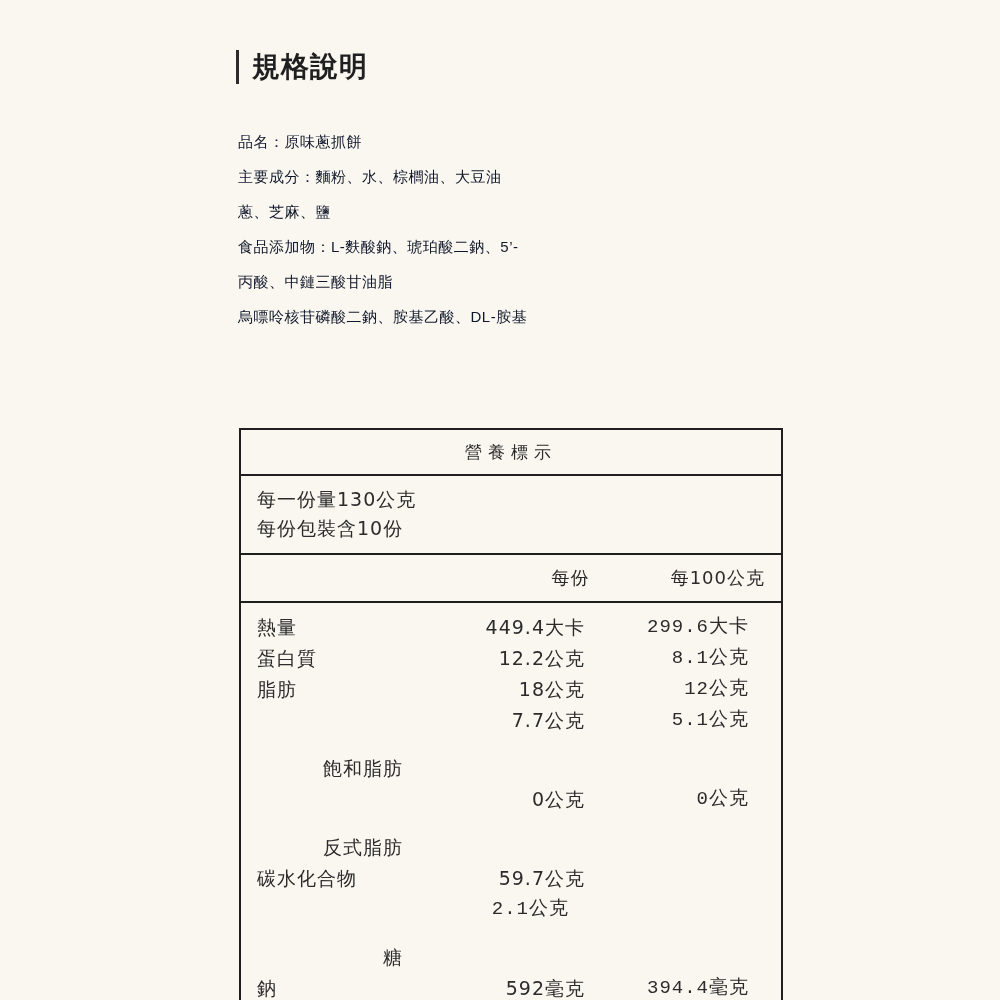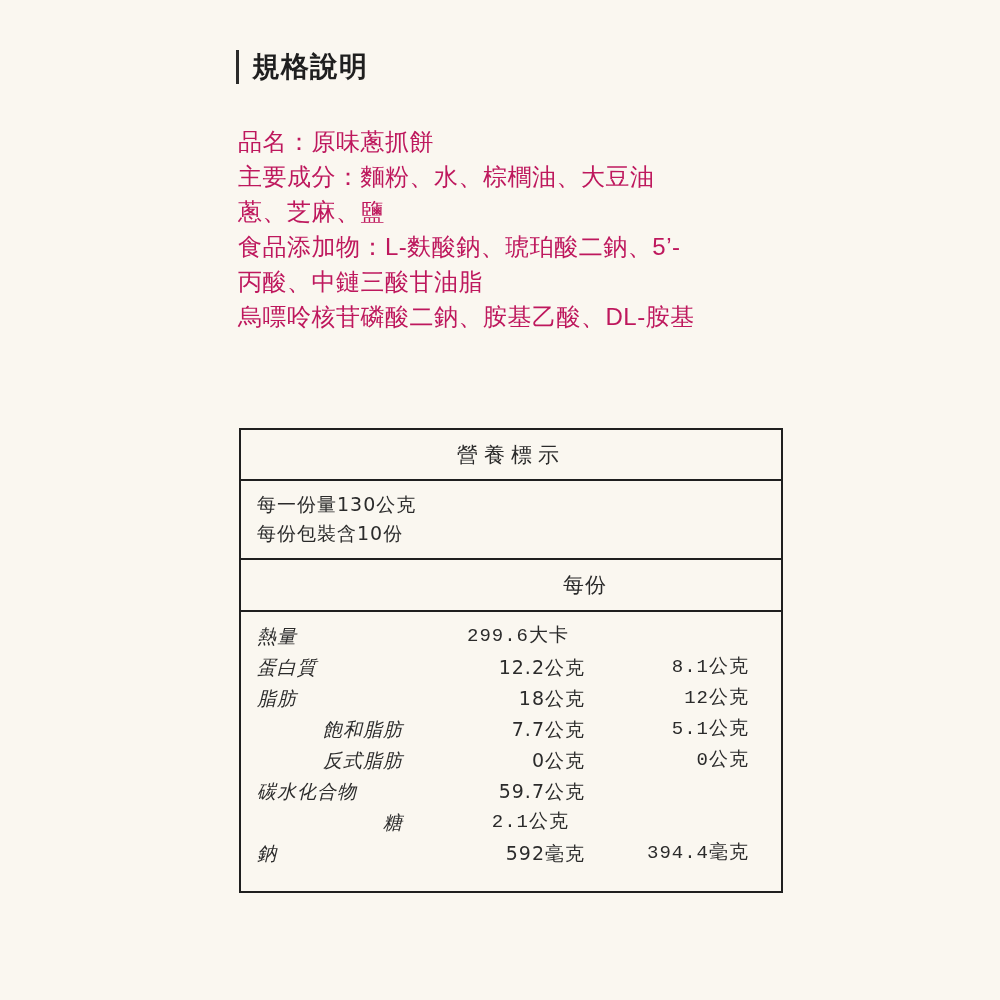--- a/index.html
+++ b/index.html
@@ -43,77 +43,77 @@
     line-height: 1;
     color: #1f1f1f;
   }
 
   
   .spec-block {
     position: absolute;
     left: 238px;
     top: 124px;
     width: 540px;
-    font-size: 24px;
+    font-size: 15px;
     line-height: 35px;
-    color: #be185d;
+    color: #0f172a;
     letter-spacing: 0.5px;
   }
   .spec-line {
     white-space: nowrap;
   }
 
   
   .nutrition-table {
     position: absolute;
     left: 239px;
     top: 428px;
     width: 544px;
     border: 2px solid #1f1f1f;
     box-sizing: border-box;
     font-family: "DejaVu Sans", sans-serif;
     background: transparent;
   }
   .nt-title {
     text-align: center;
-    font-size: 21px;
+    font-size: 17px;
     letter-spacing: 6px;
     padding: 11px 0 10px 0;
     border-bottom: 2px solid #1f1f1f;
     font-weight: 400;
   }
   .nt-serving {
     padding: 9px 0 10px 16px;
     border-bottom: 2px solid #1f1f1f;
     font-size: 19px;
     line-height: 29px;
     letter-spacing: 1px;
   }
   .nt-colhead {
     display: flex;
     border-bottom: 2px solid #1f1f1f;
-    font-size: 21px;
-    letter-spacing: 1px;
-    padding: 11px 0 11px 8px;
+    font-size: 18px;
+    letter-spacing: 1px;
+    padding: 11px 0 11px 0;
   }
   .nt-colhead .c-name { width: 178px; }
   .nt-colhead .c-per  { width: 180px; text-align: right; padding-right: 14px;}
   .nt-colhead .c-100  { width: 166px; text-align: right; padding-right: 16px;}
 
   .nt-rows {
     padding: 9px 0 22px 0;
   }
   .nt-row {
     display: flex;
     font-size: 19px;
     line-height: 31px;
     letter-spacing: 1px;
   }
-  .nt-row .c-name { width: 178px; padding-left: 16px; box-sizing: border-box; font-style: italic; }
-  .nt-row .c-name.indent { text-align: right; padding-right: 16px; padding-left: 17px; }
+  .nt-row .c-name { width: 178px; padding-left: 16px; box-sizing: border-box; }
+  .nt-row .c-name.indent { text-align: right; padding-right: 16px; padding-left: 17px; margin-top: 48px; }
   .nt-row .c-per  { width: 180px; text-align: right; padding-right: 14px; box-sizing: border-box;}
   .nt-row .c-100  { width: 166px; text-align: right; padding-right: 16px; box-sizing: border-box; font-family: Liberation Mono, monospace;}
 </style>
 </head>
 <body>
 
 <div class="page">
 
   <div class="section-heading">
     <div class="heading-bar"></div>
@@ -134,26 +134,28 @@
     <div class="nt-title">營養標示</div>
 
     <div class="nt-serving">
       <div>每一份量130公克</div>
       <div>每份包裝含10份</div>
     </div>
 
     <div class="nt-colhead">
       <div class="c-name"></div>
       <div class="c-per">每份</div>
+      <div class="c-100">每100公克</div>
     </div>
 
     <div class="nt-rows">
 
       <div class="nt-row">
         <div class="c-name">熱量</div>
+        <div class="c-per">449.4大卡</div>
         <div class="c-100">299.6大卡</div>
       </div>
 
       <div class="nt-row">
         <div class="c-name">蛋白質</div>
         <div class="c-per">12.2公克</div>
         <div class="c-100">8.1公克</div>
       </div>
 
       <div class="nt-row">

